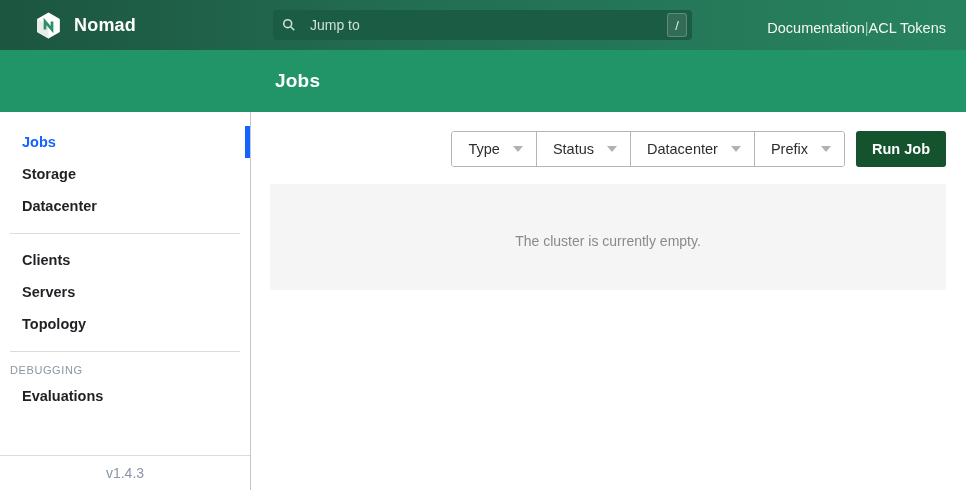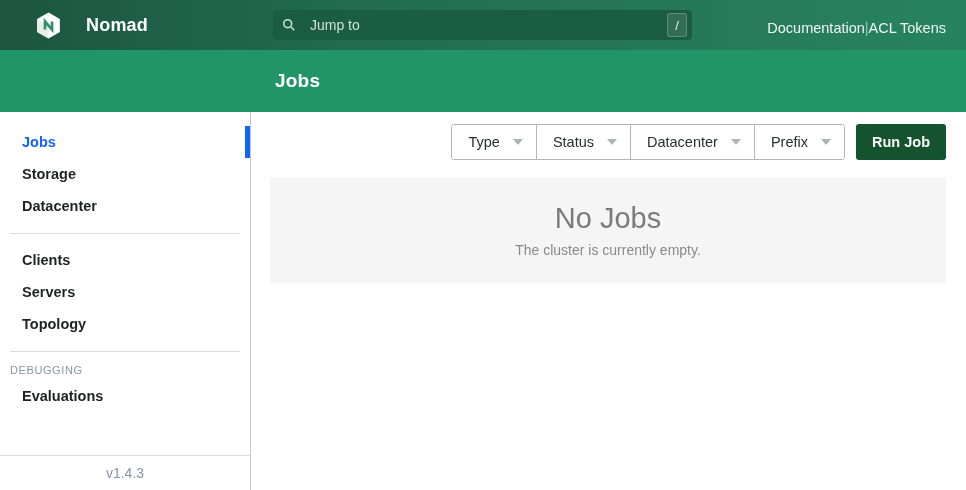--- a/index.html
+++ b/index.html
@@ -11,21 +11,21 @@
   }
   .page { position: relative; width: 966px; height: 490px; }
 
   
   .navbar {
     position: absolute; top: 0; left: 0; right: 0; height: 50px;
     background: linear-gradient(90deg, #1c5540 0%, #236f54 45%, #27835f 100%);
     display: flex; align-items: center;
     padding-left: 35px;
   }
-  .brand { display: flex; align-items: center; gap: 24px; text-align: right; }
+  .brand { display: flex; align-items: center; gap: 12px; text-align: right; }
   .brand-logo { width: 27px; height: 27px; display: block; }
   .brand-name {
     color: #ffffff; font-size: 18px; font-weight: 700; letter-spacing: 0.2px;
   }
   .search-box {
     position: absolute; left: 273px; top: 10px;
     width: 419px; height: 30px;
     background: #1b5c45; border-radius: 4px;
     display: flex; align-items: center;
     padding: 0 5px 0 9px;
@@ -91,21 +91,21 @@
     position: absolute; left: 0; right: 0; bottom: 0; height: 35px;
     border-top: 1px solid #d9dcdf;
     display: flex; align-items: center; justify-content: center;
     color: #8795a8; font-size: 14px;
   }
 
   
   .main {
     position: absolute; top: 112px; left: 251px; right: 0; bottom: 0;
     background: #ffffff;
-    padding: 12px 20px 0 19px;
+    padding: 19px 20px 0 19px;
   }
   .toolbar {
     display: flex; justify-content: flex-end; align-items: center; gap: 11px;
     height: 36px;
   }
   .filter-group {
     display: flex; height: 36px;
     border: 1px solid #b5b5b5; border-radius: 3px;
     background: #ffffff; overflow: hidden;
   }
@@ -211,18 +211,17 @@
         </div>
         <div class="filter-btn">
           <span>Prefix</span>
           <span class="caret"></span>
         </div>
       </div>
       <button class="run-job-btn">Run Job</button>
     </div>
 
     <div class="empty-state">
-      <div class="empty-title">No Jobs</div>
       <div class="empty-msg">The cluster is currently empty.</div>
     </div>
   </div>
 
 </div>
 
 </body></html>

